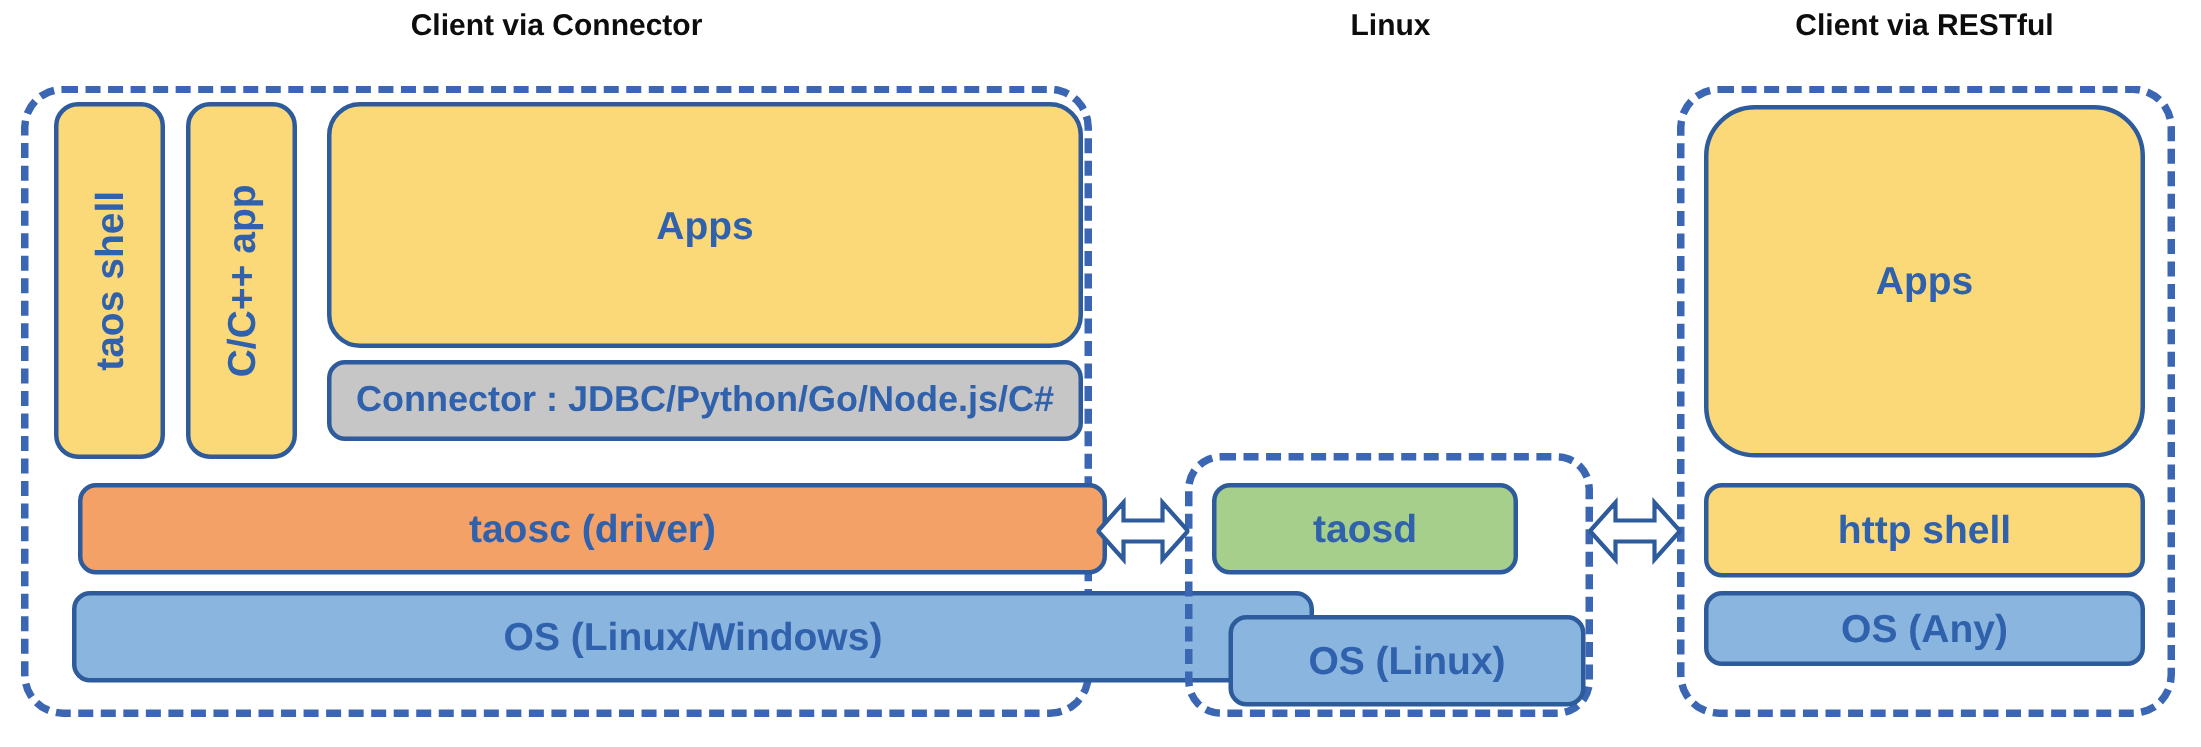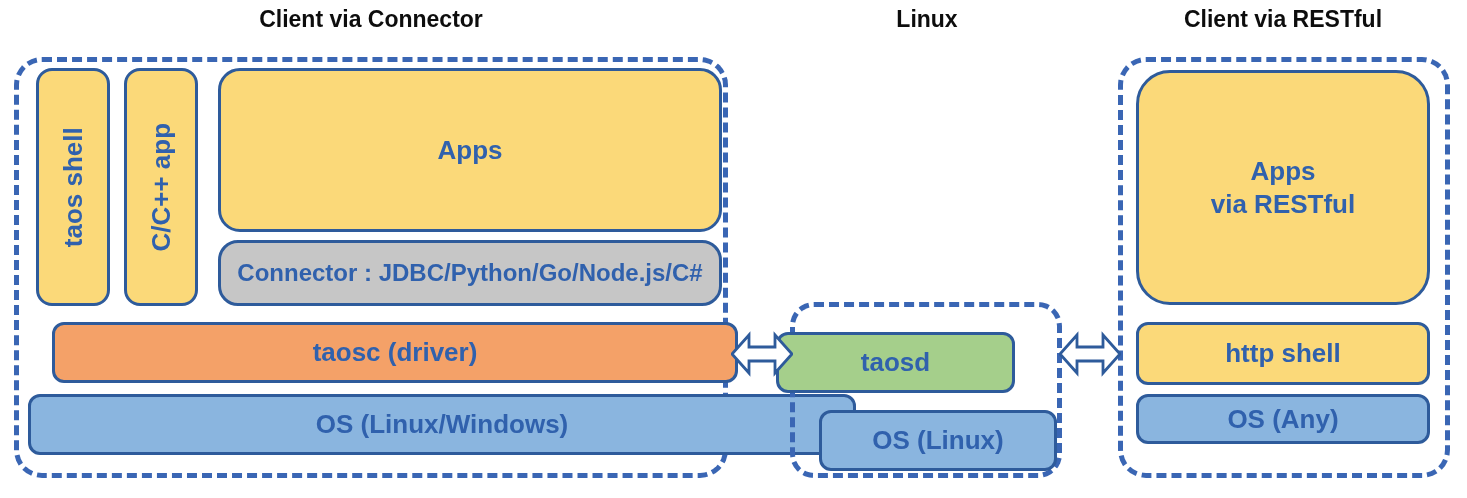--- a/index.html
+++ b/index.html
@@ -6,21 +6,21 @@
   body {
     width: 1467px; height: 498px;
     background: #ffffff;
     font-family: "Liberation Sans", sans-serif;
     position: relative;
     overflow: hidden;
   }
   .sec-title {
     position: absolute;
     top: 6px;
-    font-size: 23px;
+    font-size: 20px;
     font-weight: bold;
     color: #0d0d0d;
     text-align: center;
     letter-spacing: 0px;
   }
   .dashed-container {
     position: absolute;
     border: 5px dashed #3a66b4;
     border-radius: 28px;
     box-sizing: border-box;
@@ -72,47 +72,46 @@
 </div>
 
 <div class="box yellow" style="left:124px; top:68px; width:74px; height:238px; border-radius:16px;">
   <span class="vertical-label">C/C++ app</span>
 </div>
 
 <div class="box yellow r-big" style="left:218px; top:68px; width:504px; height:164px;">
   <span>Apps</span>
 </div>
 
-<div class="box gray" style="left:218px; top:240px; width:504px; height:66px;border-radius:20px;">
+<div class="box gray" style="left:218px; top:240px; width:504px; height:54px;">
   <span class="connector-text">Connector : JDBC/Python/Go/Node.js/C#</span>
 </div>
 
 <div class="box orange" style="left:52px; top:322px; width:686px; height:61px;">
   <span>taosc (driver)</span>
 </div>
 
-<div class="box blue" style="left:28px; top:394px; width:828px; height:61px;">
+<div class="box blue" style="left:48px; top:394px; width:828px; height:61px;">
   <span>OS (Linux/Windows)</span>
 </div>
 
 <div class="dashed-container" style="left:790px; top:302px; width:272px; height:176px; border-radius:24px;"></div>
 
-<div class="box green" style="left:776px; top:322px; width:239px; height:61px;margin-top:10px;">
+<div class="box green" style="left:808px; top:322px; width:204px; height:61px;">
   <span>taosd</span>
 </div>
 
 <div class="box blue" style="left:819px; top:394px; width:238px; height:61px;margin-top:16px;">
   <span>OS (Linux)</span>
 </div>
 
 <div class="dashed-container" style="left:1118px; top:57px; width:332px; height:421px;"></div>
 
 <div class="box yellow r-huge" style="left:1136px; top:70px; width:294px; height:235px;">
   <span>Apps</span>
-  <span>via RESTful</span>
 </div>
 
 <div class="box yellow" style="left:1136px; top:322px; width:294px; height:63px;">
   <span>http shell</span>
 </div>
 
 <div class="box blue" style="left:1136px; top:394px; width:294px; height:50px;">
   <span>OS (Any)</span>
 </div>
 

